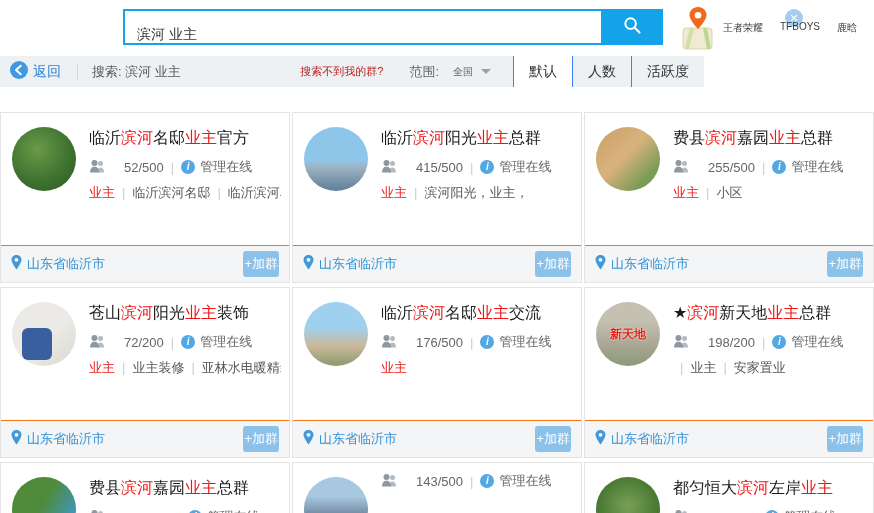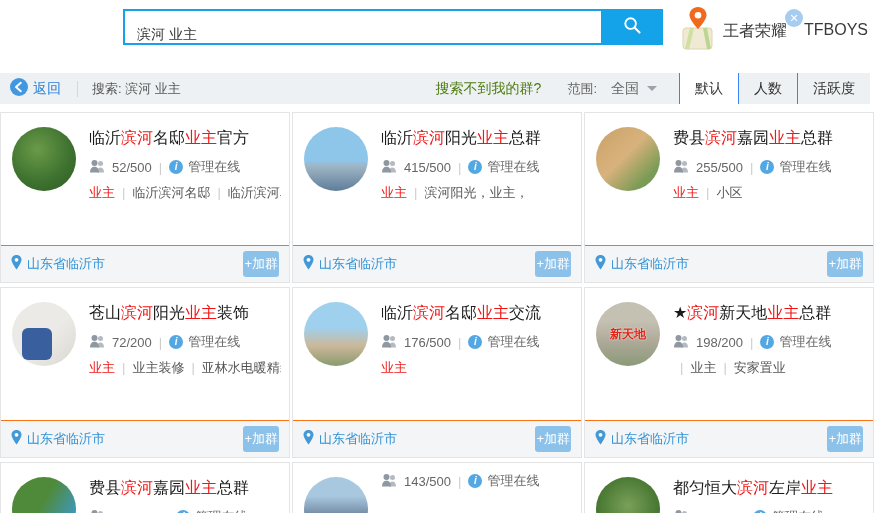--- a/index.html
+++ b/index.html
@@ -19,35 +19,35 @@
     position:absolute; right:71px; top:9px; width:18px; height:18px; border-radius:50%;
     background:#a6cdf0; color:#fff; font-size:11px; line-height:18px; text-align:center;
     cursor:pointer; user-select:none;
   }
   .search-btn {
     width:62px; height:36px; background:#14a2e8; border:none; cursor:pointer;
     display:flex; align-items:center; justify-content:center;
   }
   .map-icon { position:absolute; left:681px; top:6px; cursor:pointer; }
   .hotlinks { position:absolute; left:723px; top:21px; display:flex; gap:17px; }
-  .hotlinks a { font-size:16px; color:#3a3a3a; text-decoration:none; white-space:nowrap; cursor:pointer; }
+  .hotlinks a { font-size:10px; color:#3a3a3a; text-decoration:none; white-space:nowrap; cursor:pointer; }
   
   .toolbar {
-    position:absolute; top:73px; left:0; width:870px; height:31px; background:#eef1f3;
+    position:absolute; top:56px; left:0; width:704px; height:31px; background:#eef1f3;
     display:flex; align-items:center;
   }
   .back { display:flex; align-items:center; gap:5px; margin-left:10px; cursor:pointer; }
   .back-label { color:#2b82d7; font-size:14px; }
   .tb-divider { width:1px; height:16px; background:#d5d7d9; margin:0 14px 0 16px; }
   .search-info { font-size:13px; color:#555; }
   .tb-right { margin-left:auto; display:flex; align-items:center; height:31px; }
-  .not-my-group { font-size:14px; color:#4d7c0f; margin-right:26px; cursor:pointer; }
+  .not-my-group { font-size:11px; color:#b91c1c; margin-right:26px; cursor:pointer; }
   .scope-label { font-size:13px; color:#666; margin-right:14px; }
   .scope-select { display:flex; align-items:center; gap:8px; margin-right:22px; cursor:pointer; }
-  .scope-value { font-size:14px; color:#666; }
+  .scope-value { font-size:10px; color:#666; }
   .caret-down { width:0; height:0; border-left:5px solid transparent; border-right:5px solid transparent; border-top:5px solid #9aa2aa; }
   .tab {
     height:31px; line-height:31px; padding:0 15px; font-size:14px; color:#333;
     border-left:1px solid #3b82f6; cursor:pointer; white-space:nowrap;text-align:center;
   }
   .tab.active { background:#fff; }
   
   .grid {
     position:absolute; top:112px; left:0;
     display:grid; grid-template-columns:repeat(3,290px); gap:4px 2px;
@@ -67,21 +67,21 @@
   .a5 { background:linear-gradient(to bottom, #c4c0b2 30%, #b0aa9a 60%, #8a9a78); }
   .a6 { background:linear-gradient(120deg, #4f8a3a 45%, #3f98c0 85%); }
   .a7 { background:linear-gradient(to bottom, #a8c8e0 30%, #7088a0 60%, #506880); }
   .a8 { background:radial-gradient(circle at 50% 45%, #7aa058, #4a7a34 60%, #36602a); }
   .title {
     margin:15px 8px 0 88px; font-size:16px; color:#1a1a1a;
     white-space:nowrap; overflow:hidden; cursor:pointer;
   }
   .title .hl { color:#f01414; }
   .meta { margin:9px 8px 0 88px; font-size:13px; color:#666; display:flex; align-items:center; }
-  .meta .cnt { margin-left:6px; }
+  .meta .cnt { margin-left:18px; }
   .sep { color:#ccc; padding:0 7px; }
   .info-i {
     display:inline-block; width:14px; height:14px; border-radius:50%; background:#53a8e4;
     color:#fff; font-size:10px; line-height:14px; text-align:center; font-style:italic;
     font-weight:bold; margin-right:5px; flex:none;
   }
   .tags { margin:8px 8px 0 88px; font-size:13px; color:#555; white-space:nowrap; overflow:hidden; }
   .tags .red { color:#f01414; }
   .card-footer {
     position:absolute; left:0; right:0; bottom:0; height:37px; background:#f3f5f6;

